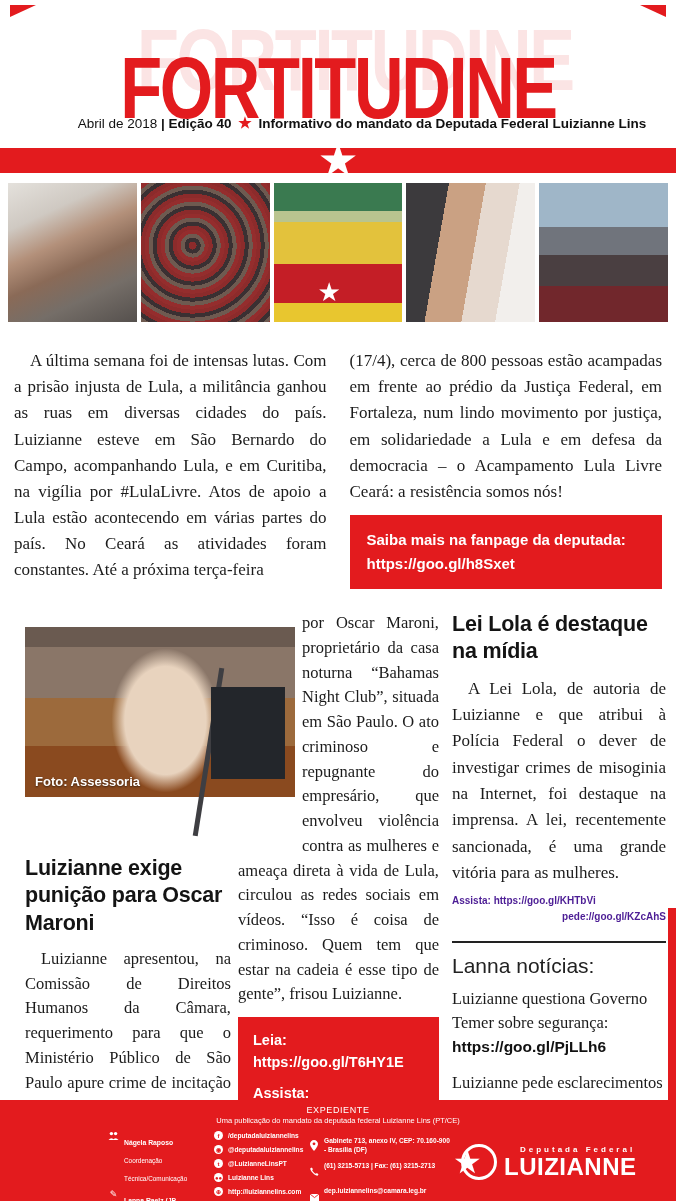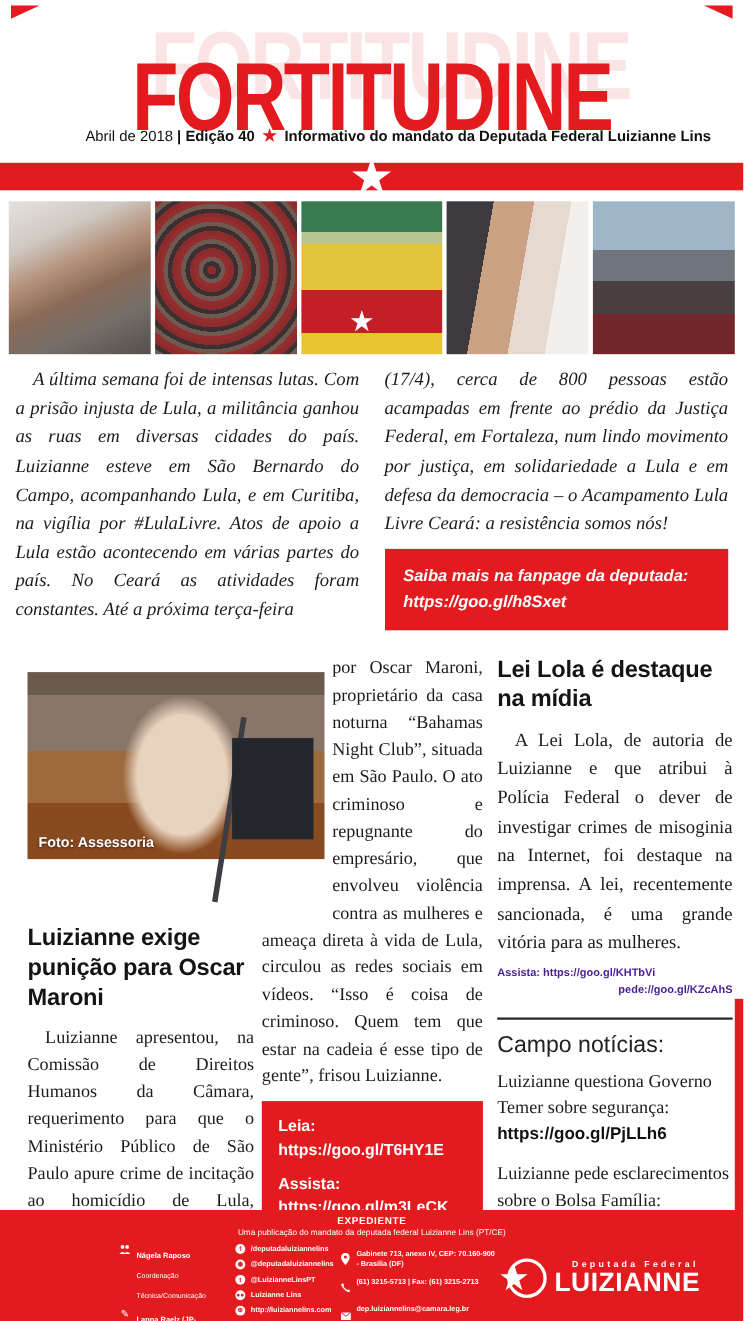--- a/index.html
+++ b/index.html
@@ -42,21 +42,21 @@
   .lead-headline { margin-top:13px; text-align:center; font-size:23px; font-weight:800; color:#151515; letter-spacing:-.3px; }
   .photo-row { display:flex; gap:4px; margin:10px 8px 0; height:139px; }
   .photo { flex:1; position:relative; overflow:hidden; }
   .ph1 { background:linear-gradient(155deg,#e4e1dc 0%,#cfc9c2 24%,#b3907a 42%,#8a6a57 58%,#756e68 76%,#55504d 100%); }
   .ph2 { background:repeating-radial-gradient(circle at 40% 45%, #8c2b2b 0 4px, #3a3032 4px 8px, #6e5a50 8px 12px, #942d2d 12px 16px); }
   .ph3 { background:linear-gradient(#3a7a50 0 20%, #b9c48f 20% 28%, #e3c23c 28% 58%, #c41e26 58% 86%, #e8c62f 86% 100%); }
   .ph4 { background:linear-gradient(100deg,#3c3a3d 0 28%, #caa183 28% 52%, #e6d9cf 52% 74%, #f2efec 74% 100%); }
   .ph5 { background:linear-gradient(#9fb6c8 0 32%, #70747c 32% 52%, #4a3f41 52% 74%, #71272c 74% 100%); }
   .pt-star { position:absolute; left:34%; bottom:10%; color:#fff; font-size:26px; }
 
-  .lead-cols { display:flex; gap:23px; margin:10px 14px 0;font-style:italic; }
+  .lead-cols { display:flex; gap:23px; margin:26px 14px 0; }
   .lead-col { flex:1; }
   .bodytext { font-size:17px; line-height:1.54; text-align:justify; color:#1b1b1b; margin:0; hyphens:auto; }
   .indent { text-indent:16px; }
 
   .redbox { background:#e31b1e; color:#fff; font-weight:700; }
   .fanpage-box { margin-top:10px; padding:13px 17px; font-size:15px; line-height:1.6; }
 
   
   .mid-section { position:relative; margin:20px 14px 0; height:512px; }
   .assembly-photo {
@@ -84,21 +84,21 @@
   .watch-lines .l2 { text-align:right; }
   .rule { border:none; border-top:2px solid #222; margin:17px 0 11px; }
   .more-title { font-size:21px; font-weight:400; color:#222; margin:0 0 9px; }
   .more-item-text { font-size:16.5px; line-height:1.45; margin:0; }
   .more-item-url { font-weight:700; font-size:15.5px; color:#111; margin:3px 0 15px; }
 
   .right-strip { position:absolute; right:0; top:908px; width:8px; height:193px; background:#e31b1e; }
 
   
   .footer { position:absolute; left:0; right:0; bottom:0; height:101px; background:#e31b1e; color:#fff; }
-  .exp-title { text-align:center; font-size:9px; font-weight:700; letter-spacing:.6px; padding-top:5px; }
+  .exp-title { text-align:center; font-size:9px; font-weight:400; letter-spacing:.6px; padding-top:5px; }
   .exp-sub { text-align:center; font-size:7.5px; font-weight:400; margin-top:1px; }
   .foot-cols { position:relative; height:78px; }
 
   .credits { position:absolute; left:108px; top:6px; width:102px; }
   .credit-row { display:flex; gap:5px; margin-bottom:4px; align-items:flex-start; }
   .credit-icon { width:11px; flex:0 0 11px; text-align:center; font-size:9px; line-height:10px; }
   .credit-icon svg { display:block; }
   .credit-name { font-size:6.8px; font-weight:800; line-height:1.3; }
   .credit-role { font-size:6.4px; line-height:1.25; }
 
@@ -193,21 +193,21 @@
     </div>
 
     <div class="mid-right">
       <h2>Lei Lola é destaque na mídia</h2>
       <p class="bodytext serif indent">A Lei Lola, de autoria de Luizianne e que atribui à Polícia Federal o dever de investigar crimes de misoginia na Internet, foi destaque na imprensa. A lei, recentemente sancionada, é uma grande vitória para as mulheres.</p>
       <div class="watch-lines">
         <div>Assista: https://goo.gl/KHTbVi</div>
         <div class="l2">pede://goo.gl/KZcAhS</div>
       </div>
       <hr class="rule">
-      <div class="more-title">Campo notícias:</div>
+      <div class="more-title">Lanna notícias:</div>
       <p class="more-item-text serif">Luizianne questiona Governo Temer sobre segurança:</p>
       <div class="more-item-url">https://goo.gl/PjLLh6</div>
       <p class="more-item-text serif">Luizianne pede esclarecimentos sobre o Bolsa Família:</p>
       <div class="more-item-url">https://goo.gl/72839u</div>
     </div>
   </div>
 
   <div class="right-strip"></div>
 
   <div class="footer">

